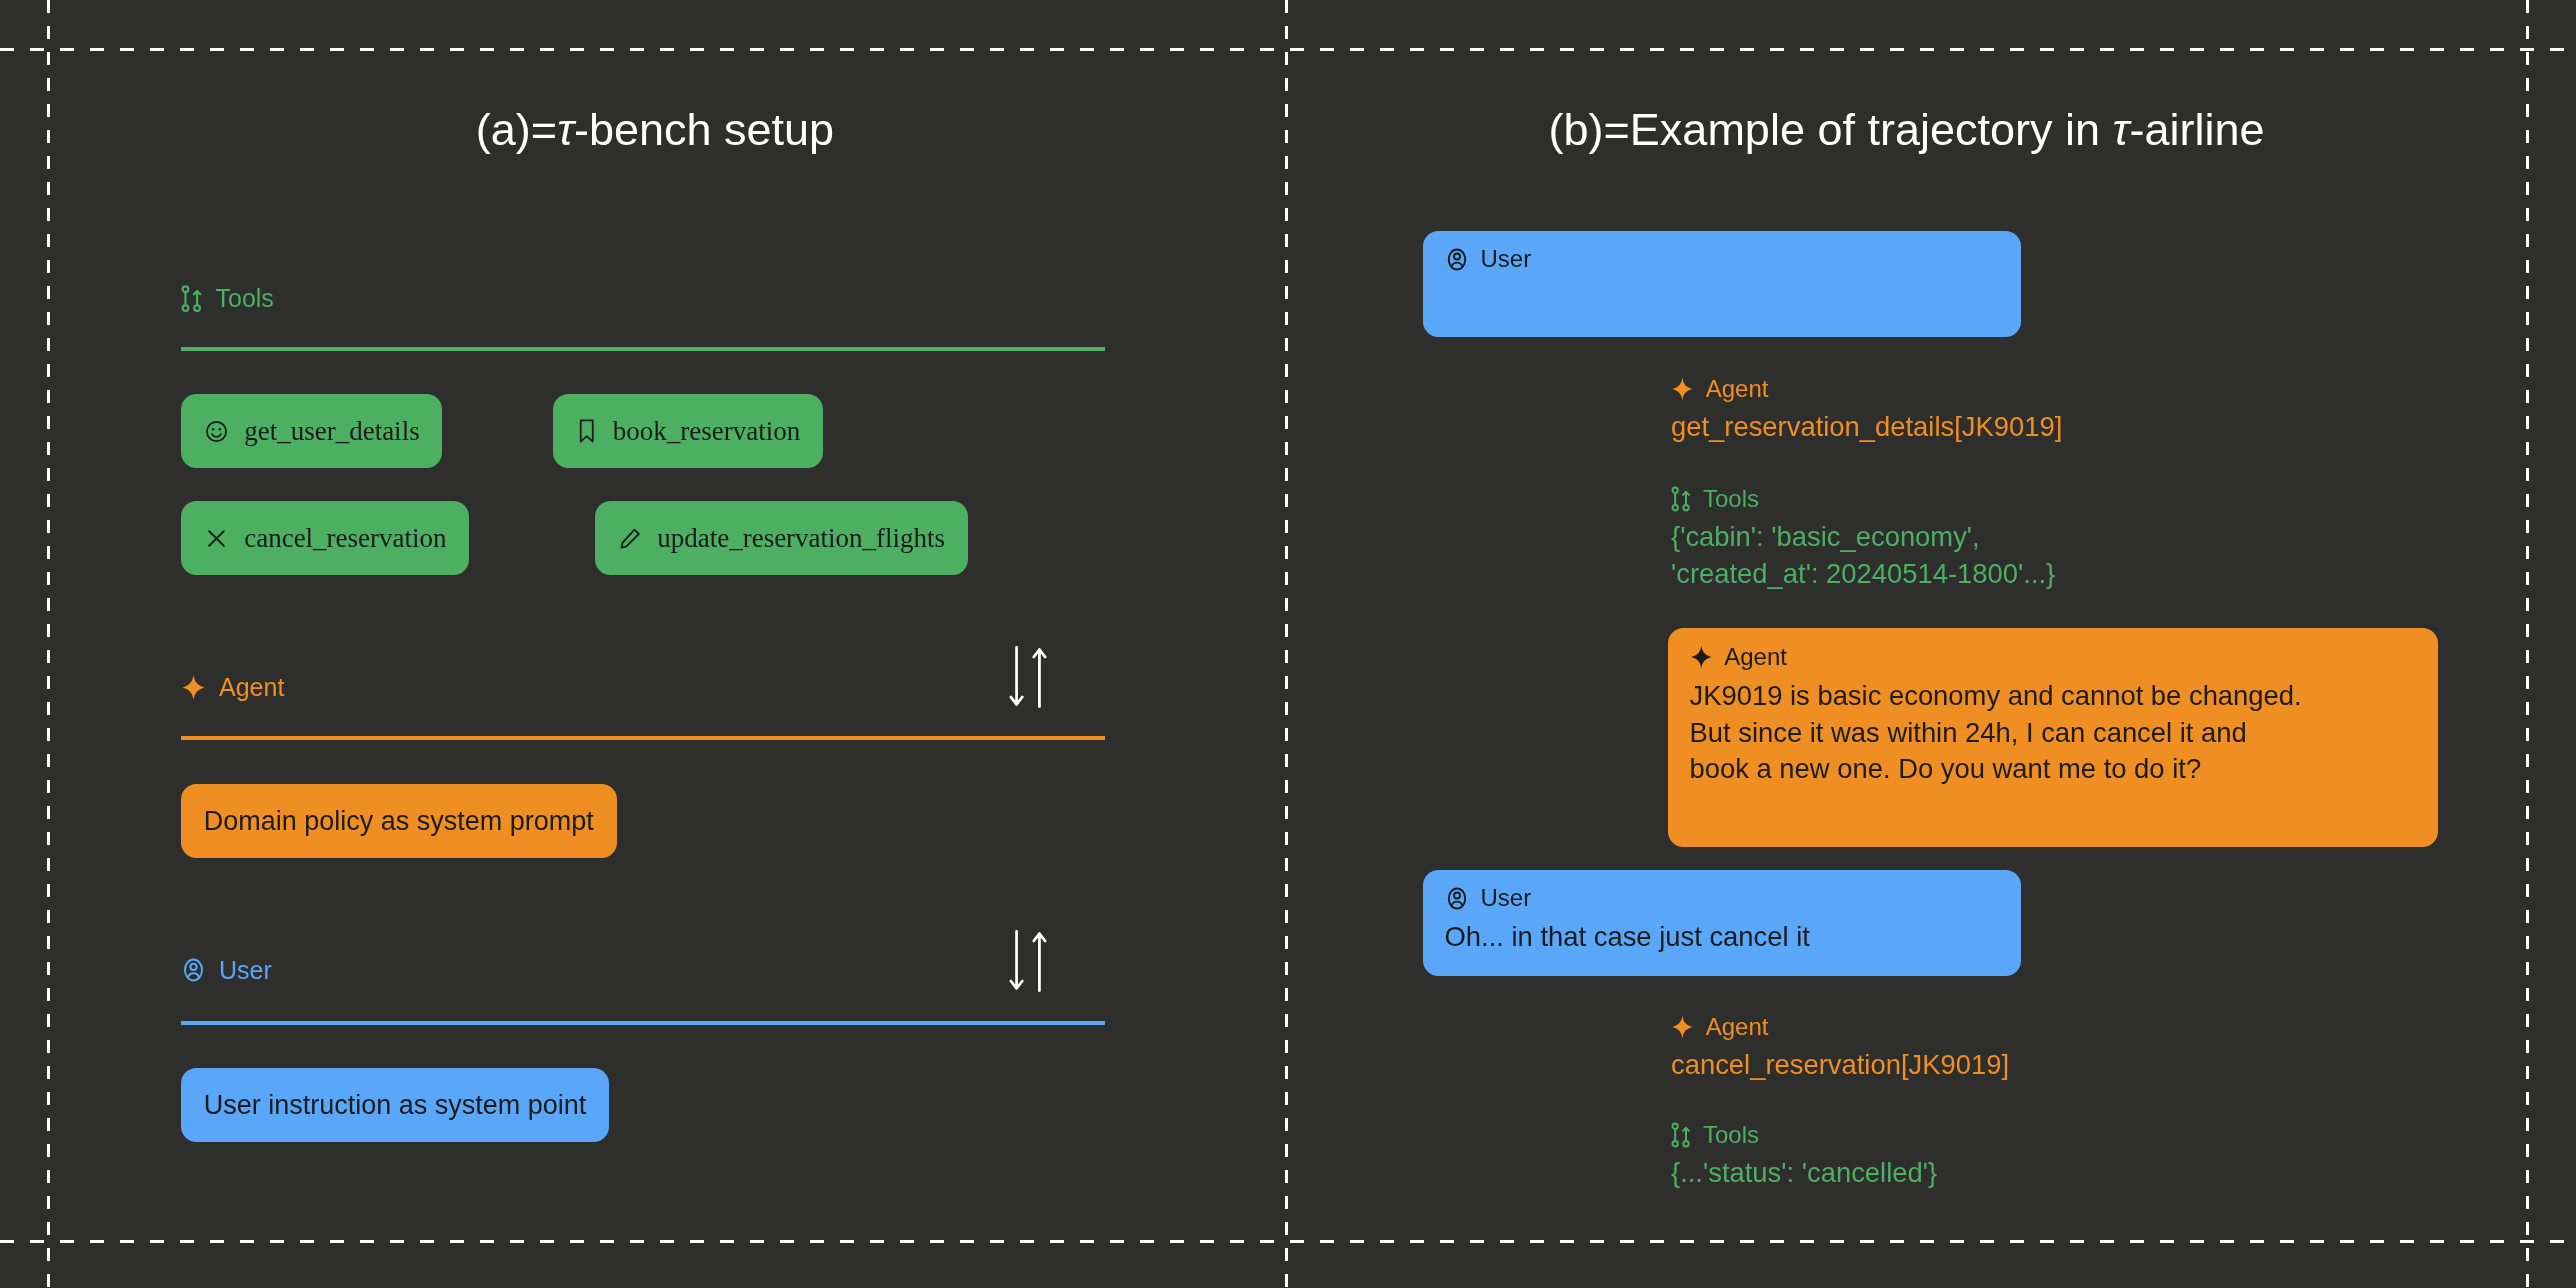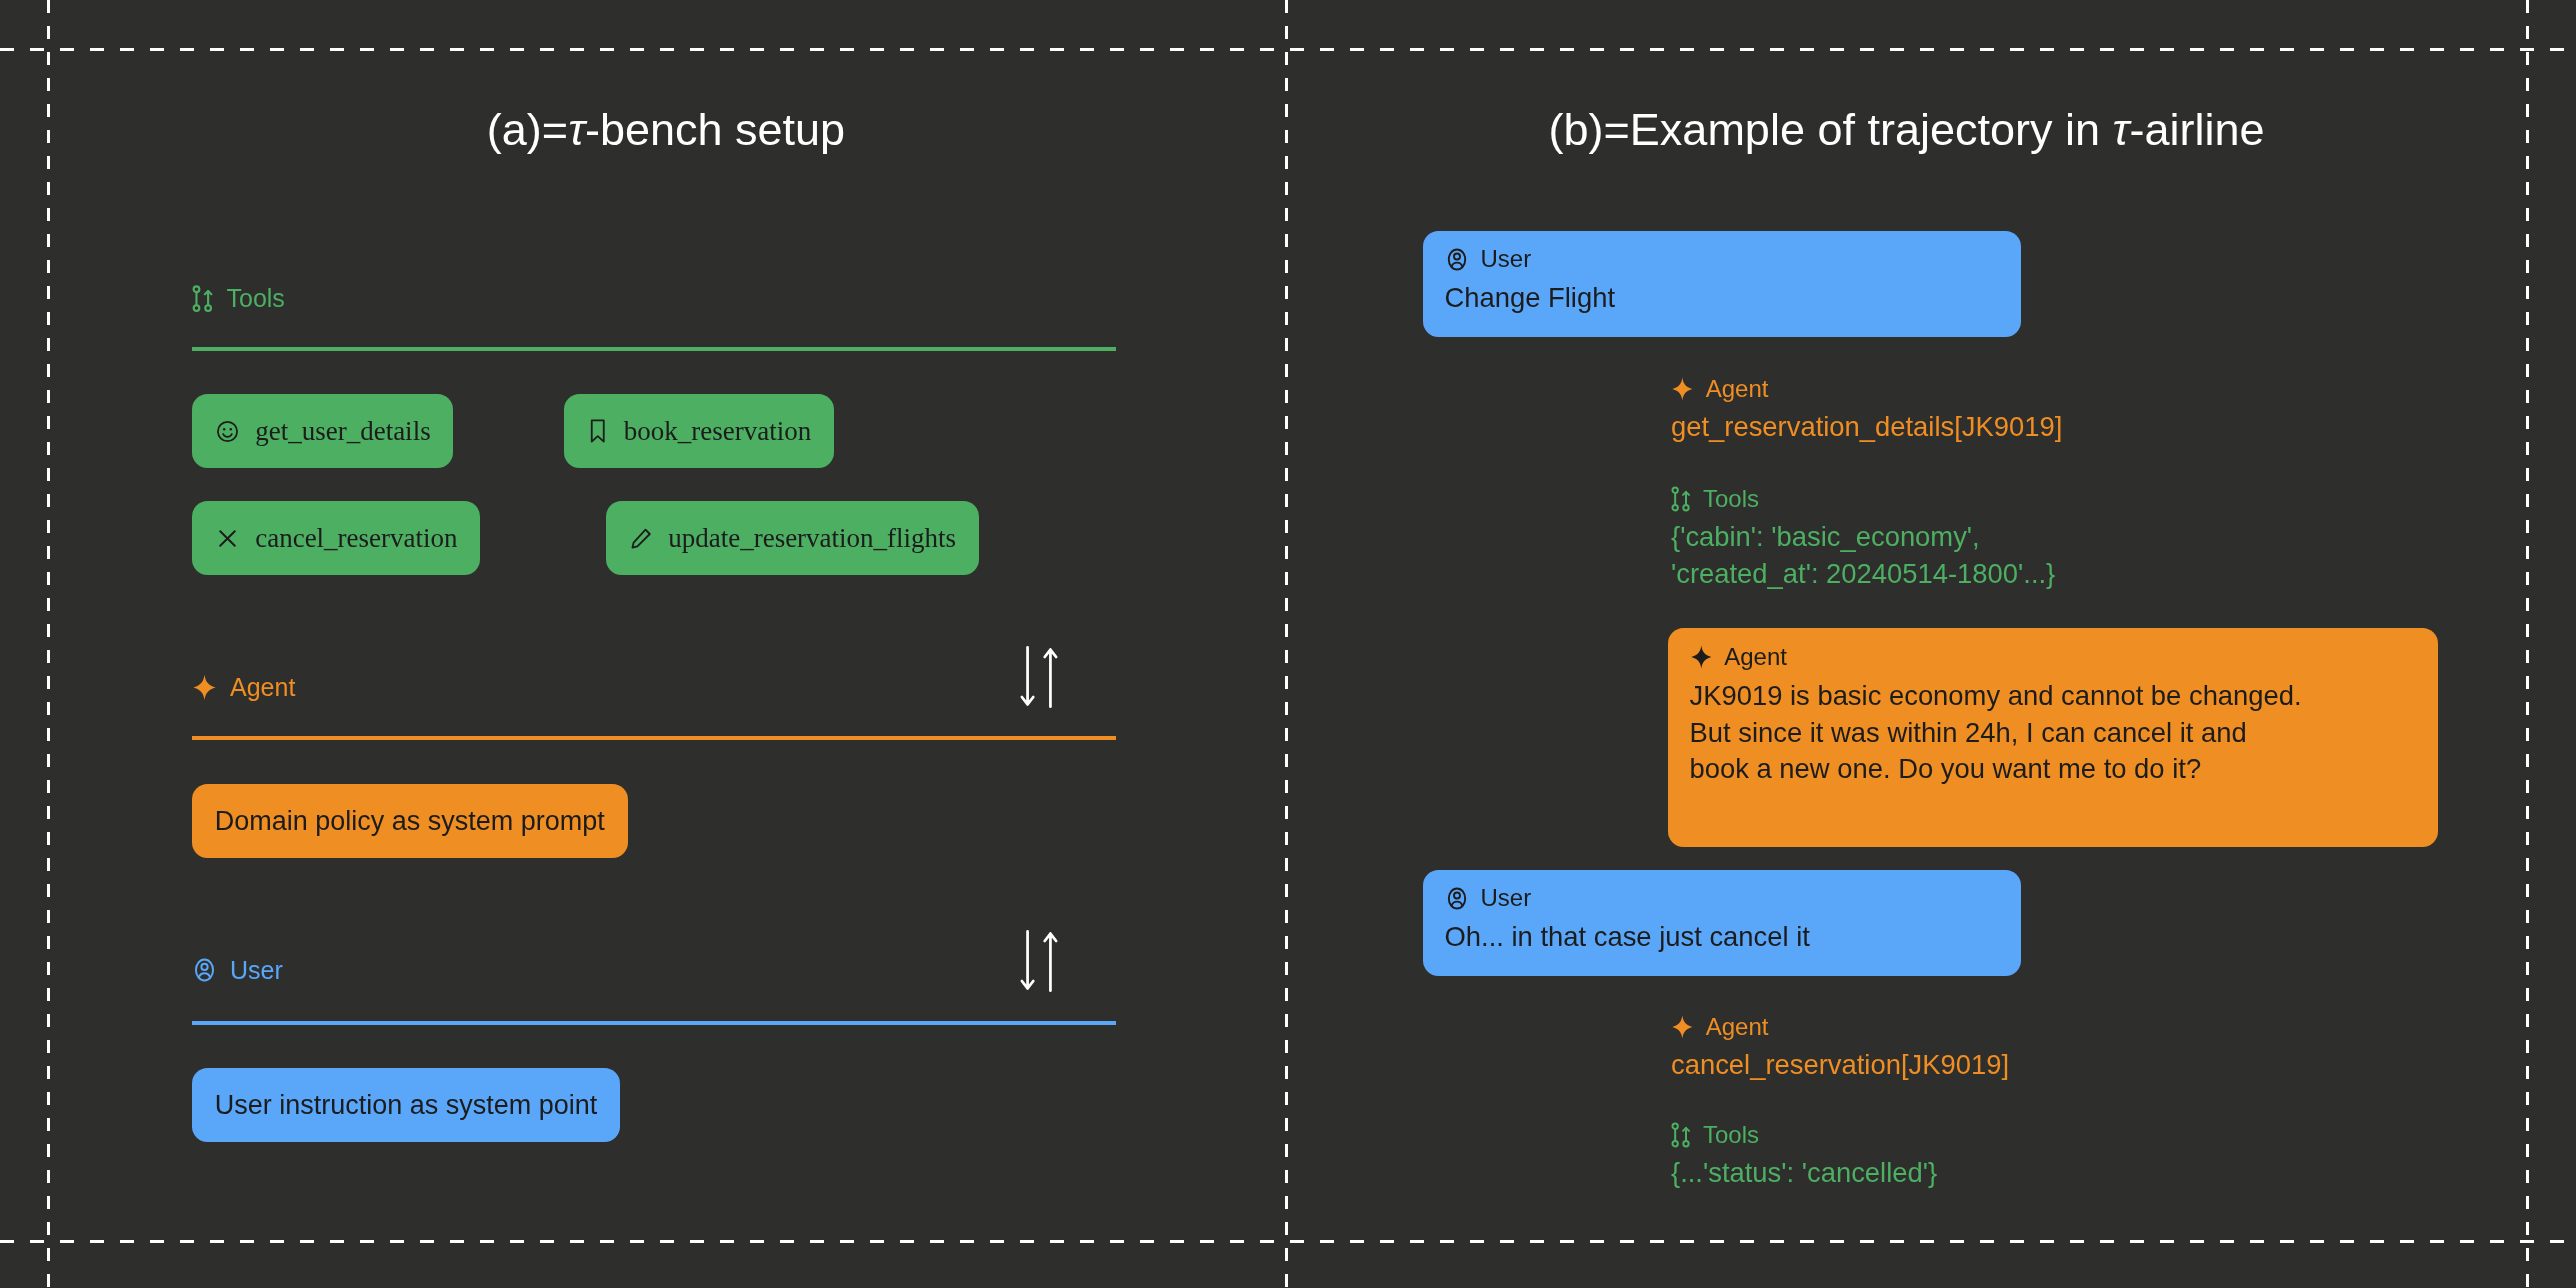--- a/index.html
+++ b/index.html
@@ -24,21 +24,21 @@
     background-size: 3px 26px;
   }
   .guide-h {
     position: absolute; left: 0; height: 3px; width: 2576px;
     background-image: linear-gradient(to right, #ffffff 0 14.3px, rgba(0,0,0,0) 14.3px 30px);
     background-size: 30px 3px;
   }
 
   
   .panel { position: absolute; top: 0; height: 1288px; }
-  #panel-a { left: 46px;   width: 1240px; }
+  #panel-a { left: 35px;   width: 1240px; }
   #panel-b { left: 1286px; width: 1241px; }
 
   .panel-title {
     position: absolute;
     left: 0; width: 100%;
     top: 104px;
     text-align: center;
     color: #ffffff;
     font-size: 45px;
     font-weight: 400;
@@ -235,21 +235,20 @@
         <div class="role-row">
           <span>
             <svg width="24" height="25" viewBox="0 0 24 24" fill="none" stroke="#1c1c1c" stroke-width="1.9">
               <ellipse cx="12" cy="12" rx="8.2" ry="10"></ellipse>
               <circle cx="12" cy="9" r="3"></circle>
               <path d="M6.6 19.2 a5.6 5.6 0 0 1 10.8 0" stroke-linecap="round"></path>
             </svg>
           </span>
           <span>User</span>
         </div>
-        <div class="msg-text">Change Flight</div>
       </div>
 
       <div class="plain-msg agent" style="left:385px; top:376px; width:656px;">
         <div class="role-row">
           <span>
             <svg width="22.7" height="26" viewBox="0 0 24 26" fill="#ef8e22">
               <path d="M12 0.8 C12.9 6.4 14.3 10.5 22.6 13 C14.3 15.5 12.9 19.6 12 25.2 C11.1 19.6 9.7 15.5 1.4 13 C9.7 10.5 11.1 6.4 12 0.8 Z"></path>
             </svg>
           </span>
           <span>Agent</span>

